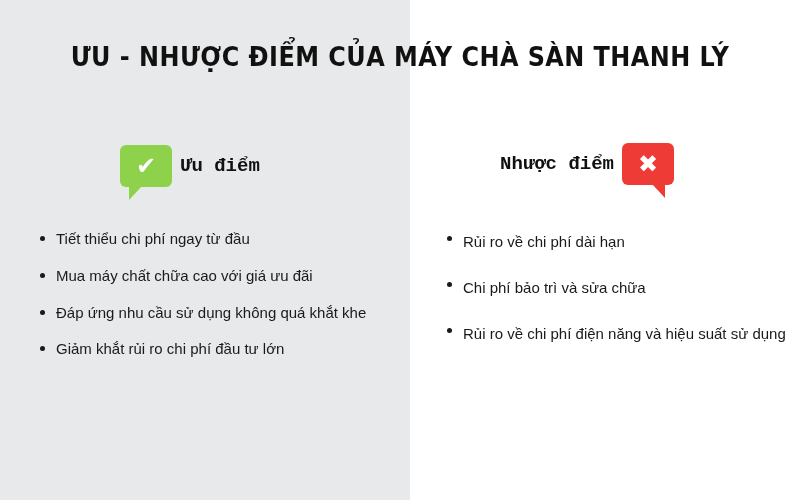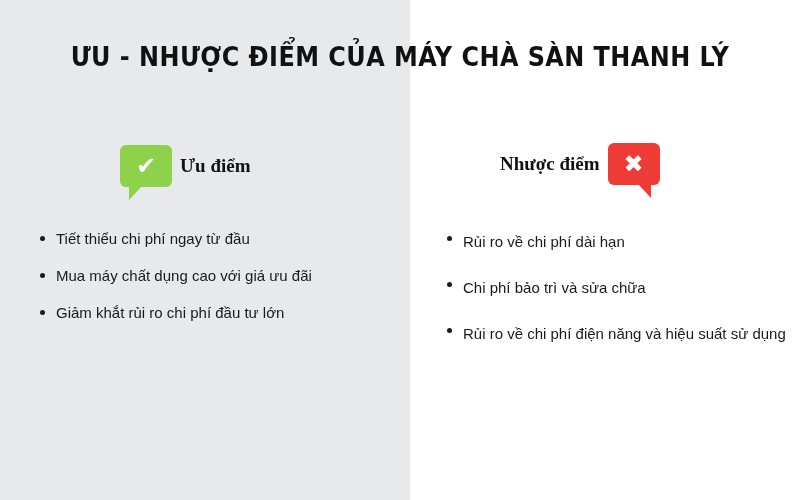--- a/index.html
+++ b/index.html
@@ -61,21 +61,21 @@
   }
   .head-left {
     left: 120px;
     top: 138px;
   }
   .head-right {
     left: 500px;
     top: 136px;
   }
   .head-label {
-    font-family: Liberation Serif, serif;
+    font-family: Liberation Mono, monospace;
     font-weight: bold;
     font-size: 19px;
     color: #111111;
   }
 
   
   .bubble {
     position: relative;
     width: 52px;
     height: 42px;
@@ -174,21 +174,22 @@
 
   <div class="head head-right">
     <span class="head-label">Nhược điểm</span>
     <div class="bubble bubble-red">
       <span class="glyph">✖</span>
     </div>
   </div>
 
   <ul class="items left">
     <li>Tiết thiểu chi phí ngay từ đầu</li>
-    <li>Mua máy chất dụng cao với giá ưu đãi</li>
+    <li>Mua máy chất chữa cao với giá ưu đãi</li>
+    <li>Đáp ứng nhu cầu sử dụng không quá khắt khe</li>
     <li>Giảm khắt rủi ro chi phí đầu tư lớn</li>
   </ul>
 
   <ul class="items right">
     <li>Rủi ro về chi phí dài hạn</li>
     <li>Chi phí bảo trì và sửa chữa</li>
     <li>Rủi ro về chi phí điện năng và hiệu suất sử dụng</li>
   </ul>
 
 </div>

